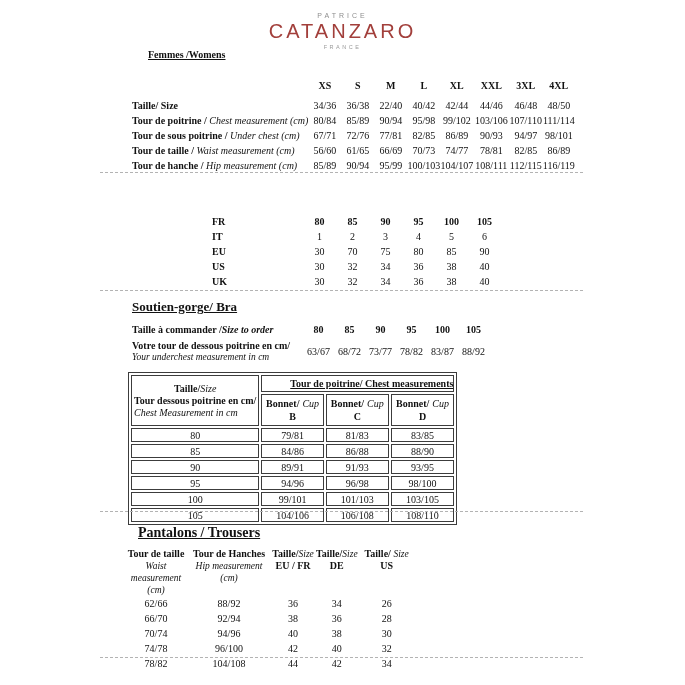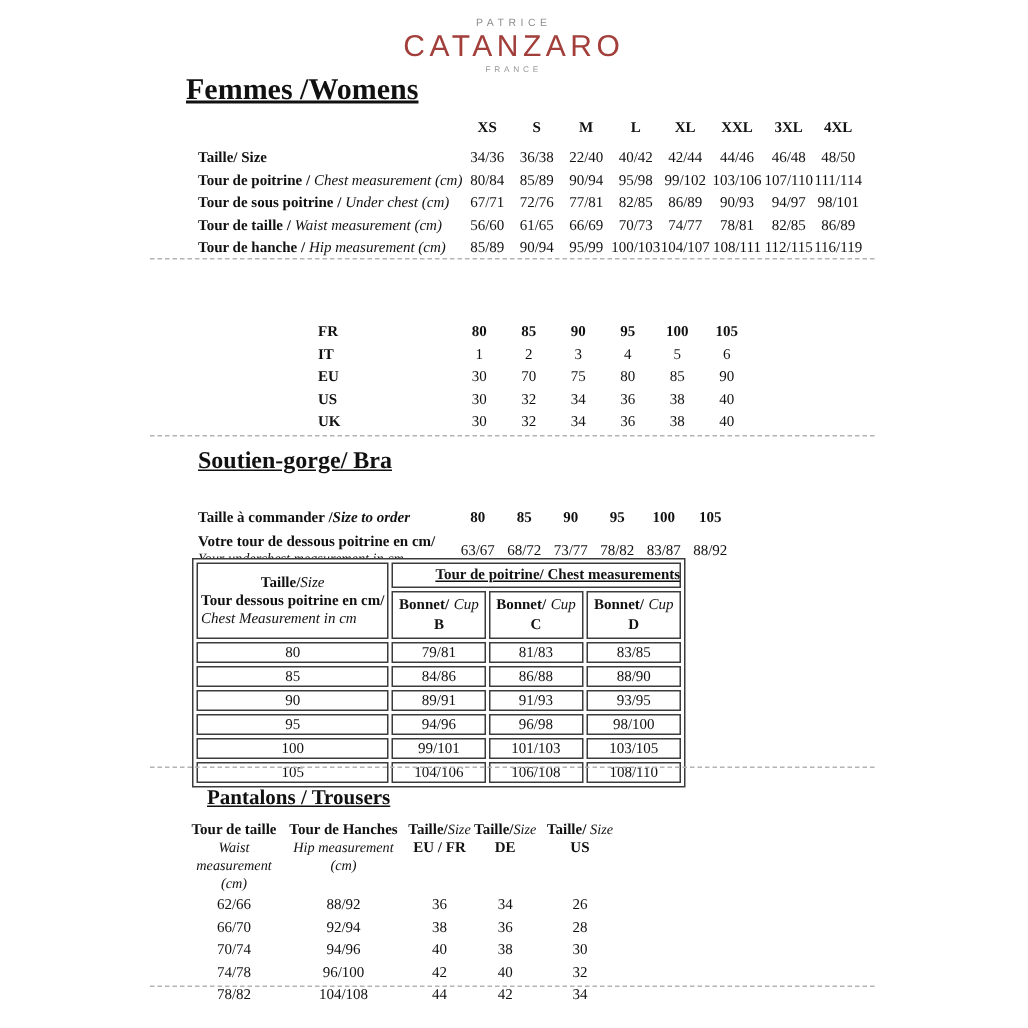--- a/index.html
+++ b/index.html
@@ -6,23 +6,23 @@
   body{width:685px;height:685px;background:#fdfdfd;font-family:"Liberation Serif",serif;color:#111;}
   #page{position:relative;width:685px;height:685px;background:#ffffff;overflow:hidden;}
 
   
   #logo{position:absolute;top:12px;left:0;width:685px;text-align:center;font-family:"Liberation Sans",sans-serif;}
   #logo .top{font-size:7px;letter-spacing:3px;color:#8e8e8e;margin-bottom:1px;}
   #logo .name{font-size:20px;letter-spacing:3px;color:#a23f3b;font-weight:400;}
   #logo .bottom{font-size:5.5px;letter-spacing:2.5px;color:#9a9a9a;margin-top:1px;}
 
   .heading{position:absolute;font-weight:bold;text-decoration:underline;white-space:nowrap;}
-  #h-femmes{top:49px;left:124px;font-size:20px;}
+  #h-femmes{top:49px;left:148px;font-size:10px;}
   #h-ling{top:190px;left:131px;font-size:13px;}
-  #h-bra{top:299px;left:132px;font-size:16px;}
+  #h-bra{top:299px;left:132px;font-size:13px;}
   #h-pants{top:525px;left:138px;font-size:14px;}
 
   table{border-collapse:collapse;table-layout:fixed;}
   td{padding:0;margin:0;}
 
   .fr{font-weight:bold;}
   .en{font-style:italic;margin-top:38px;}
   .en-b{font-style:italic;font-weight:bold;}
 
   
@@ -31,21 +31,21 @@
   #t-femmes tr.hdr td{height:18px;font-weight:bold;vertical-align:top;padding-top:2px;}
   #t-femmes td.lbl{text-align:left;}
 
   
   #t-ling{position:absolute;top:214px;left:212px;font-size:10px;}
   #t-ling td{height:15px;text-align:center;vertical-align:middle;white-space:nowrap;}
   #t-ling td.lbl{text-align:left;font-weight:bold;}
   #t-ling tr:first-child td{font-weight:bold;}
 
   
-  #t-bra{position:absolute;top:321px;left:132px;font-size:10px;margin-top:16px;}
+  #t-bra{position:absolute;top:321px;left:132px;font-size:10px;}
   #t-bra td{text-align:center;vertical-align:middle;white-space:nowrap;}
   #t-bra td.lbl{text-align:left;white-space:normal;}
   #t-bra tr.order td{height:17px;font-weight:bold;}
   #t-bra .sub1{font-weight:bold;font-size:10px;line-height:12px;}
   #t-bra .sub2{font-style:italic;font-size:9.5px;line-height:11px;}
   #t-bra tr.under td{height:26px;}
 
   
   #t-cup{position:absolute;top:372px;left:128px;border-collapse:separate;border-spacing:2px;border:1px solid #3c3c3c;font-size:10px;background:#fff;}
   #t-cup td{border:1px solid #3c3c3c;text-align:center;vertical-align:middle;white-space:nowrap;}

